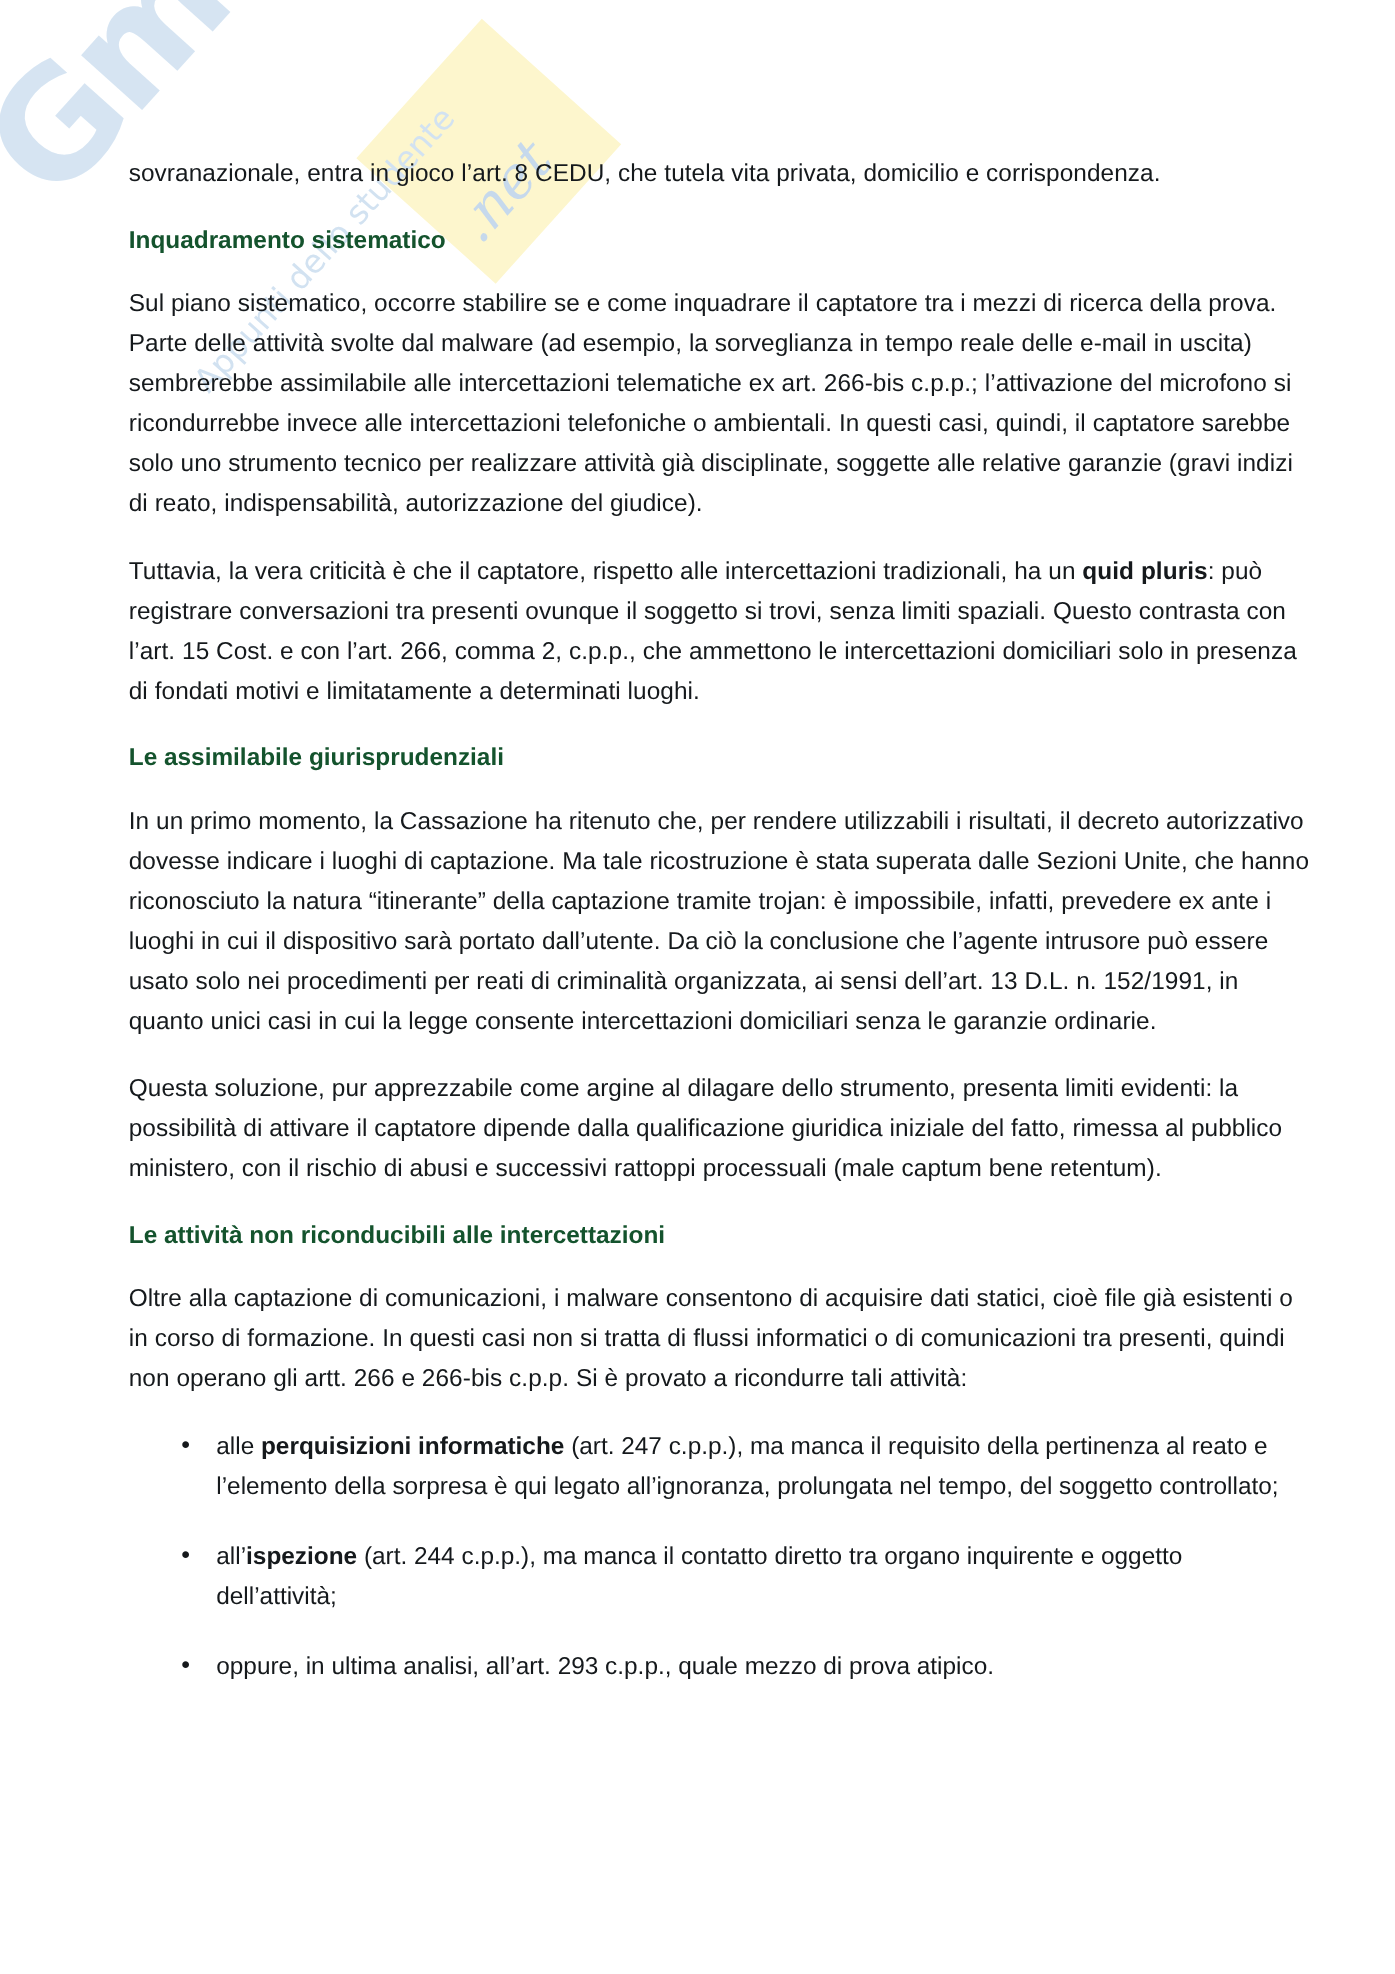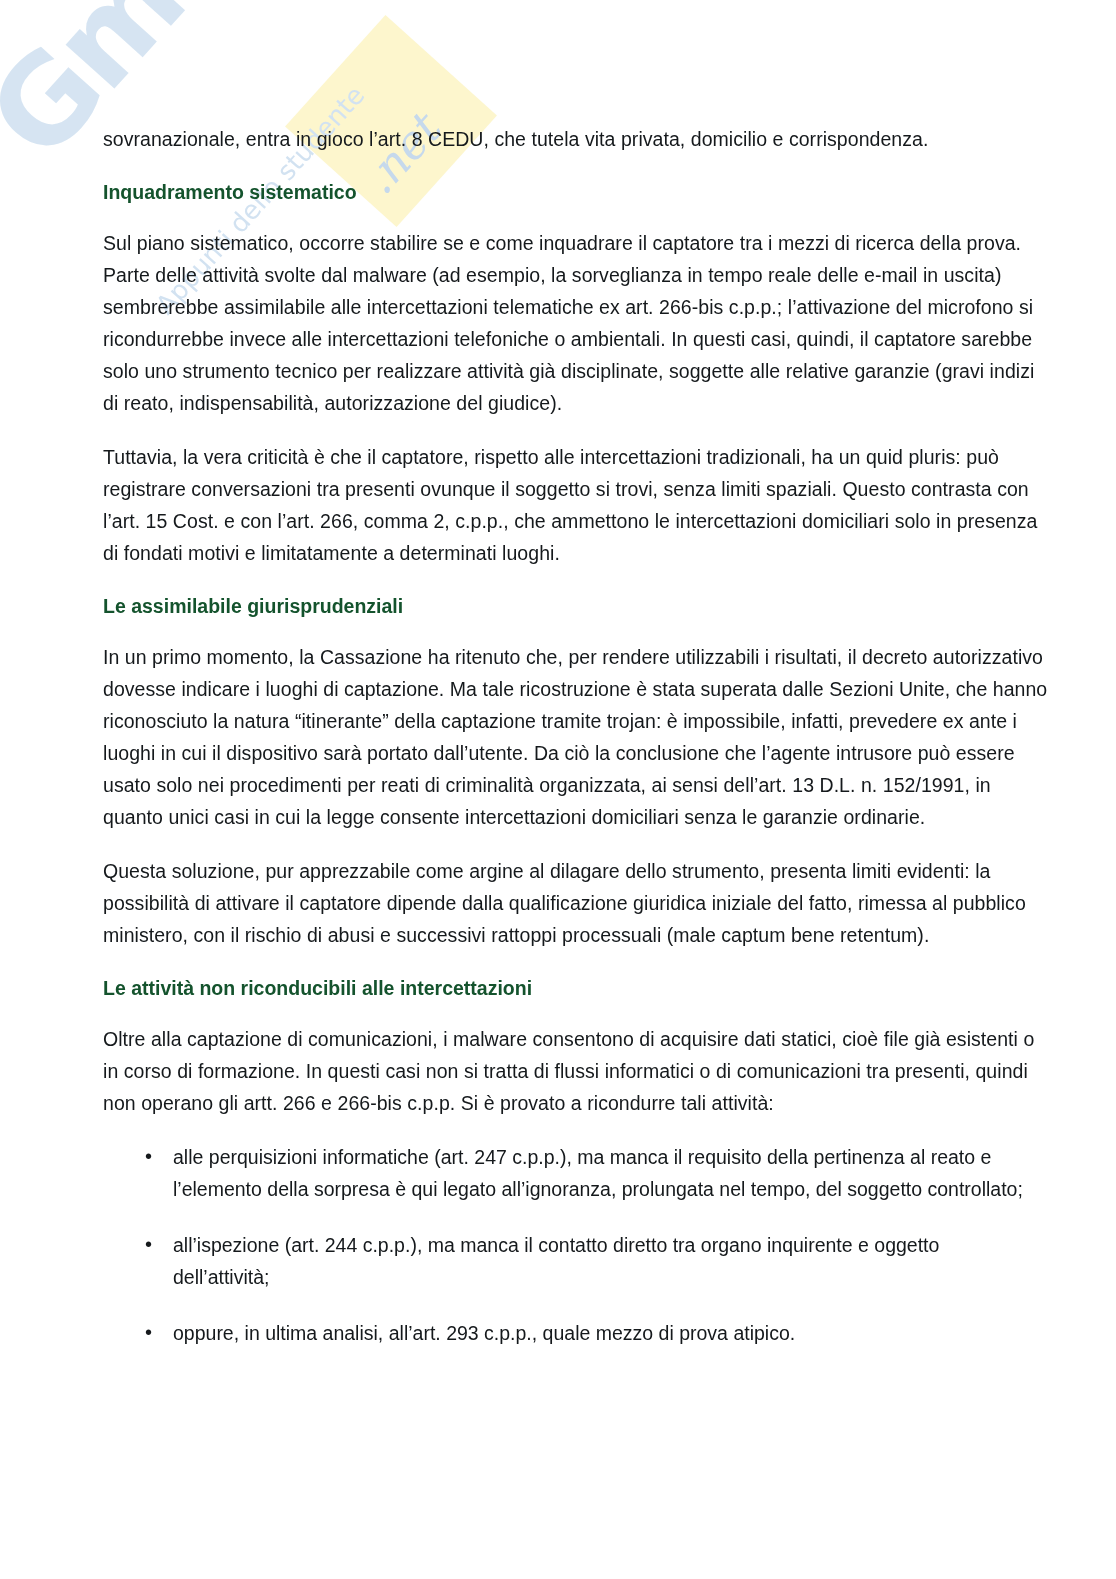--- a/index.html
+++ b/index.html
@@ -111,21 +111,21 @@
     color: #15191c;
   }
   ul.bullets li::before {
     content: "\2022";
     position: absolute;
     left: 42px;
     top: -1px;
     font-size: 20px;
     color: #15191c;
   }
-  b, strong { font-weight: normal; }
+  b, strong { font-weight: bold; }
 </style>
 </head>
 <body>
 
 <div class="page">
 
   <div class="watermark">
     <div class="wm-diamond"></div>
     <div class="wm-big">Gmincl.net</div>
     <div class="wm-script">.net</div>

